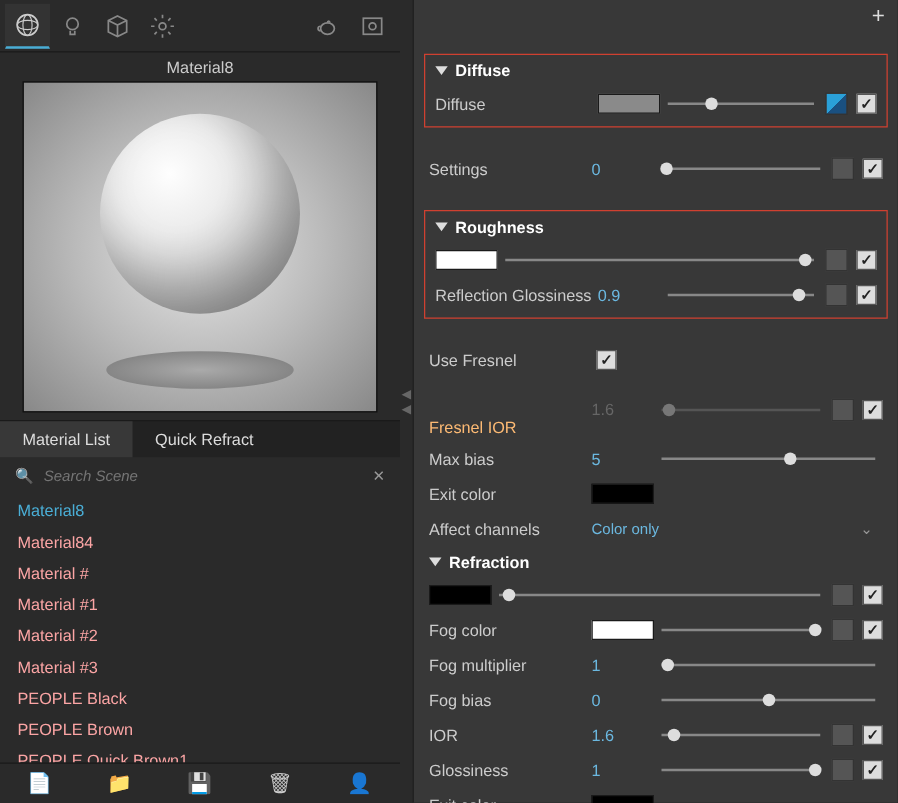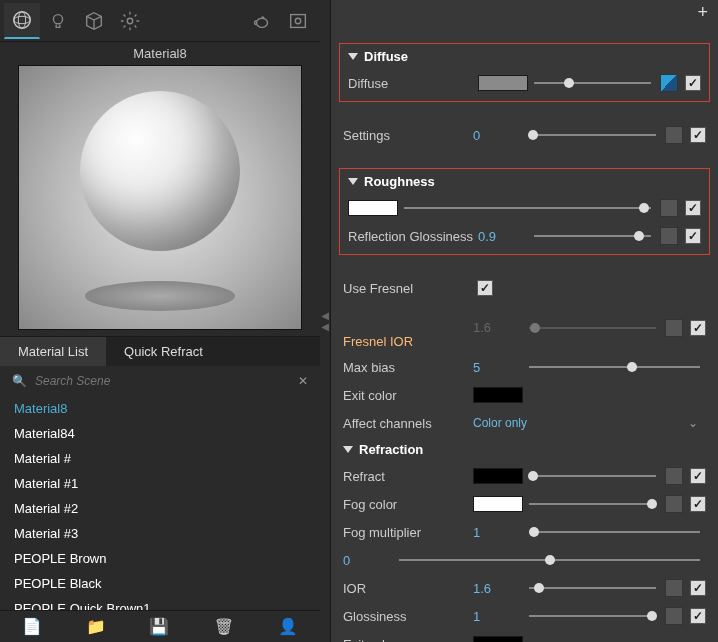--- a/index.html
+++ b/index.html
@@ -14,21 +14,21 @@
 .preview { margin: 0 18px 6px 18px; height: 265px; background: radial-gradient(ellipse at center, #e8e8e8 0%, #bababa 50%, #888 100%); border: 1px solid #111; position: relative; }
 .sphere { position: absolute; left: 50%; top: 40%; transform: translate(-50%,-50%); width: 160px; height: 160px; border-radius: 50%; background: radial-gradient(circle at 35% 30%, #fefefe 0%, #ececec 30%, #c8c8c8 65%, #909090 100%); box-shadow: inset -18px -25px 40px rgba(0,0,0,0.25); }
 .base { position: absolute; left: 50%; bottom: 18px; transform: translateX(-50%); width: 150px; height: 30px; background: radial-gradient(ellipse at center, #aaa 0%, #777 100%); border-radius: 50%; }
 .tabs { display: flex; background: #222; border-top: 1px solid #1a1a1a; }
 .tab { padding: 7px 18px; font-size: 13px; cursor: pointer; color: #ddd; }
 .tab.active { background: #383838; text-align: center; }
 .search-row { display: flex; align-items: center; padding: 4px 8px; background: #2a2a2a; }
 .search-row input { flex: 1; background: transparent; border: none; color: #eab308; font-style: italic; font-size: 12px; outline: none; padding: 4px; }
 .search-row .icon { color: #999; padding: 0 4px; cursor: pointer; }
 .material-list { flex: 1; overflow-y: auto; background: #2a2a2a; }
-.material-item { padding: 5px 14px; font-size: 13px; color: #ffffff; cursor: pointer; }
+.material-item { padding: 5px 14px; font-size: 13px; color: #fca5a5; cursor: pointer; }
 .material-item.selected { color: #4aaed6; }
 .bottom-toolbar { height: 32px; display: flex; align-items: center; justify-content: space-around; background: #2a2a2a; border-top: 1px solid #1a1a1a; }
 .bottom-toolbar .bicon { color: #ccc; cursor: pointer; font-size: 16px; }
 
 .right-header { height: 24px; display: flex; justify-content: flex-end; align-items: center; padding: 0 10px; }
 .right-header .plus { color: #ddd; font-size: 18px; cursor: pointer; }
 .section-header { display: flex; align-items: center; padding: 4px 10px; background: #383838; font-size: 14px; font-weight: bold; }
 .section-header .drag { width: 40px; height: 6px; background: repeating-linear-gradient(to right, #666 0 2px, transparent 2px 4px); margin-left: auto; margin-right: 10px; }
 .section-header .menu { color: #aaa; cursor: pointer; font-size: 14px; }
 .props { flex: 1; overflow-y: auto; padding: 0 4px; }
@@ -109,22 +109,22 @@
     <input placeholder="Search Scene" style="">
     <span class="icon">✕</span>
   </div>
   <div class="material-list">
     <div class="material-item selected">Material8</div>
     <div class="material-item">Material84</div>
     <div class="material-item">Material #</div>
     <div class="material-item">Material #1</div>
     <div class="material-item">Material #2</div>
     <div class="material-item">Material #3</div>
+    <div class="material-item">PEOPLE Black</div>
     <div class="material-item">PEOPLE Brown</div>
-    <div class="material-item">PEOPLE Black</div>
     <div class="material-item">PEOPLE Quick Brown1</div>
 
   </div>
   <div class="bottom-toolbar">
     <span class="bicon">📄</span>
     <span class="bicon">📁</span>
     <span class="bicon">💾</span>
     <span class="bicon">🗑</span>
     <span class="bicon">👤</span>
   </div>
@@ -228,21 +228,20 @@
           <span>Color only</span>
           <span class="dd-arrow">⌄</span>
         </div>
     </div>
 
     <div class="group-header">
         <div class="arrow"></div>
         <span>Refraction</span>
       </div>
     <div class="prop-row">
-      <div class="prop-label">Refract</div>
       <div class="swatch" style="background:#000"></div>
       <div class="slider">
           <div class="slider-track"></div>
           <div class="slider-thumb" style="left:3%"></div>
         </div>
       <div class="tex-icon"></div>
       <div class="checkbox checked"></div>
     </div>
     <div class="prop-row">
       <div class="prop-label">Fog color</div>
@@ -256,20 +255,21 @@
     </div>
     <div class="prop-row">
       <div class="prop-label">Fog multiplier</div>
       <div class="value-text">1</div>
       <div class="slider">
           <div class="slider-track"></div>
           <div class="slider-thumb" style="left:3%"></div>
         </div>
     </div>
     <div class="prop-row">
+      <div class="prop-label">Fog bias</div>
       <div class="value-text">0</div>
       <div class="slider">
           <div class="slider-track"></div>
           <div class="slider-thumb" style="left:50%"></div>
         </div>
     </div>
     <div class="prop-row">
       <div class="prop-label">IOR</div>
       <div class="value-text">1.6</div>
       <div class="slider">

